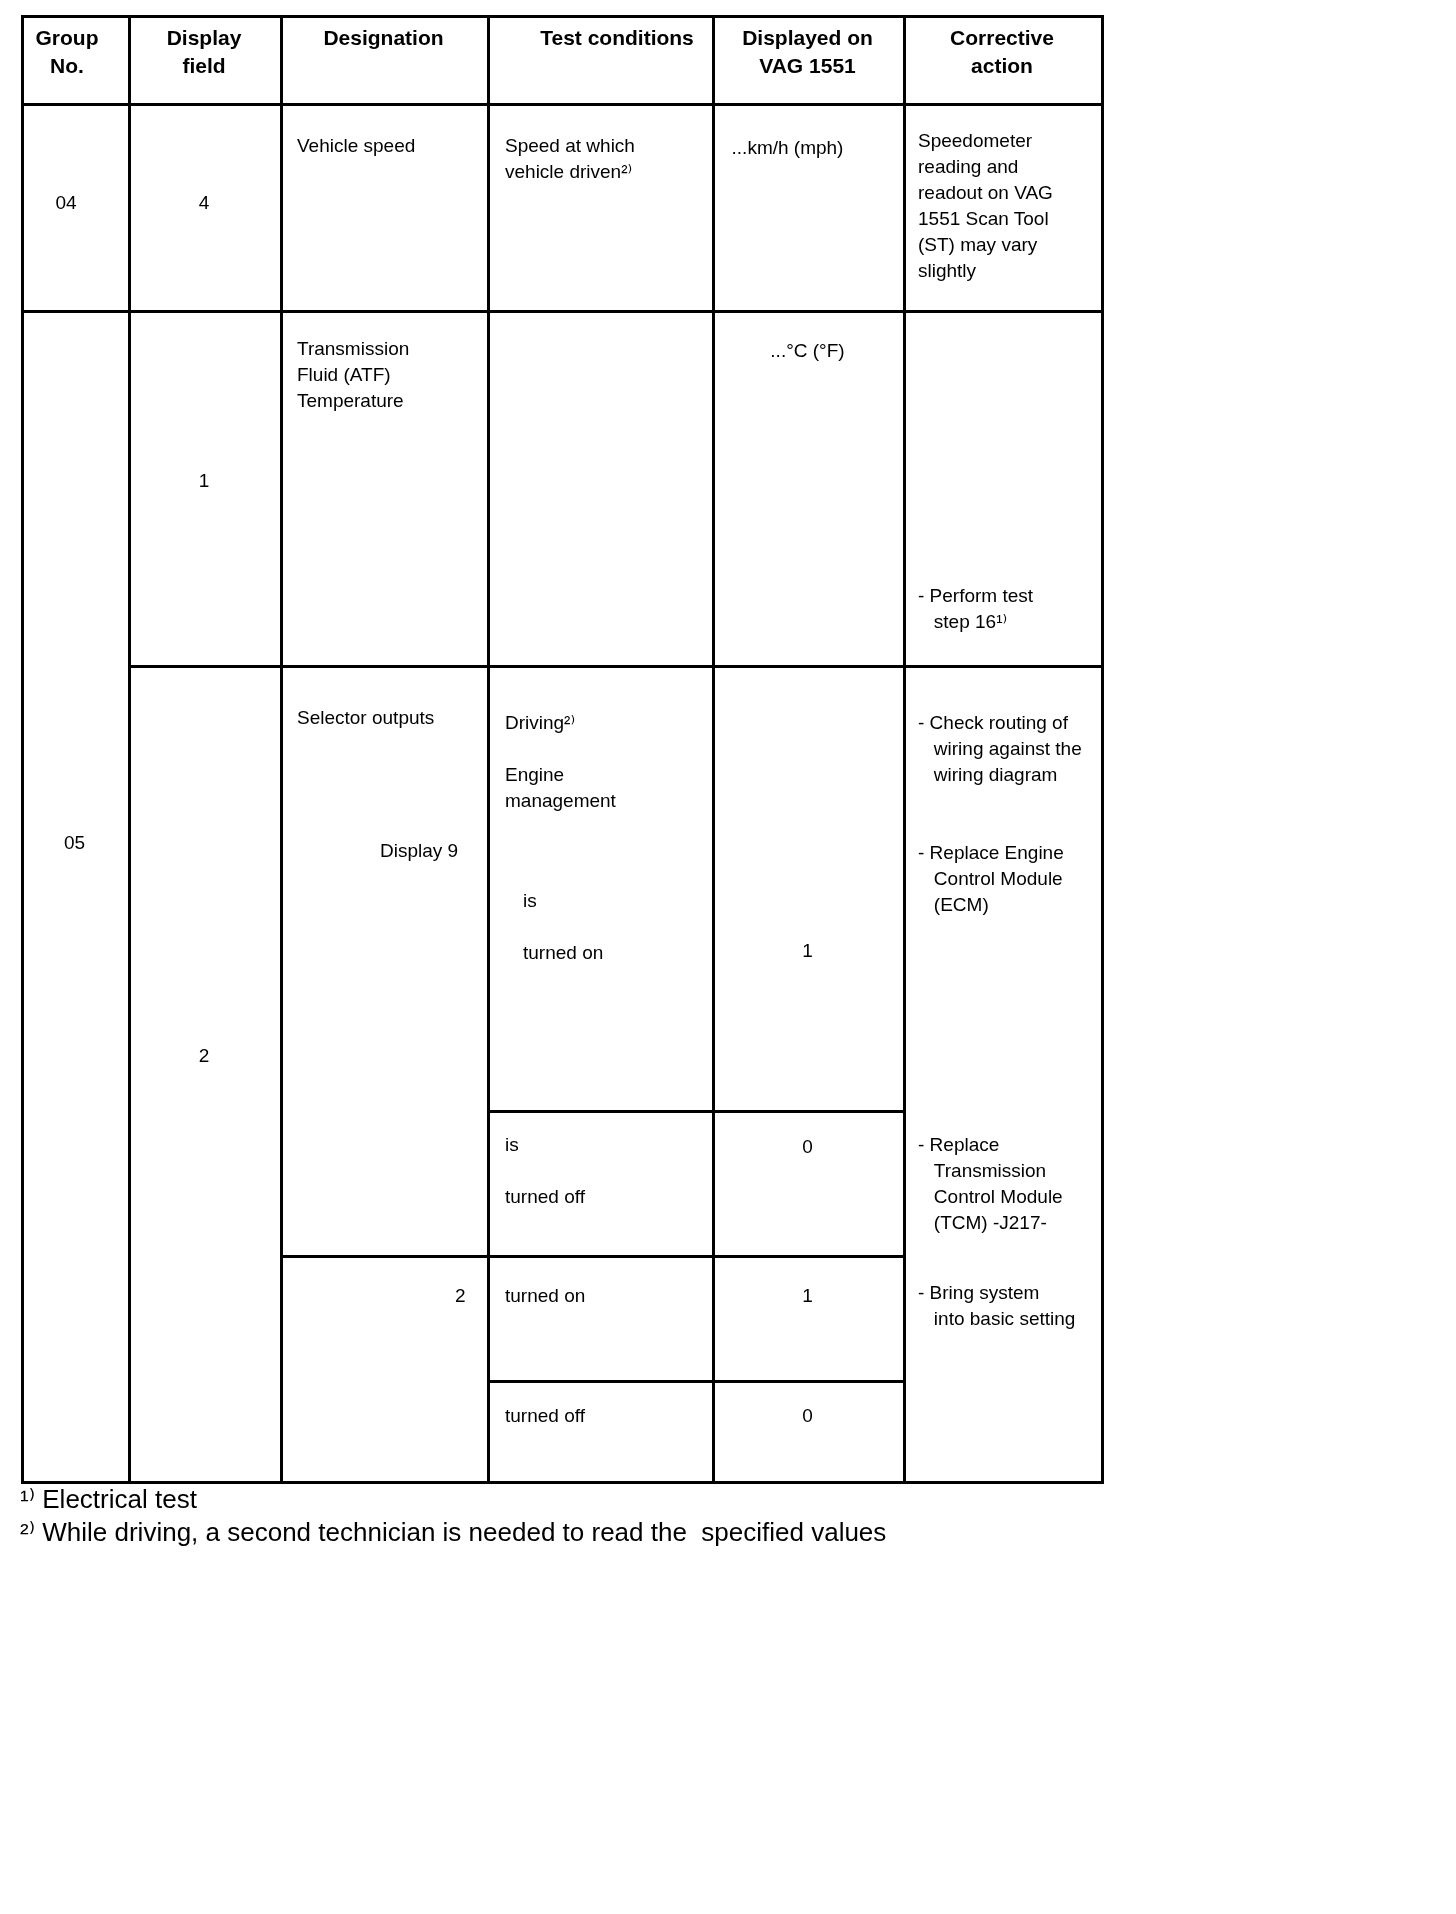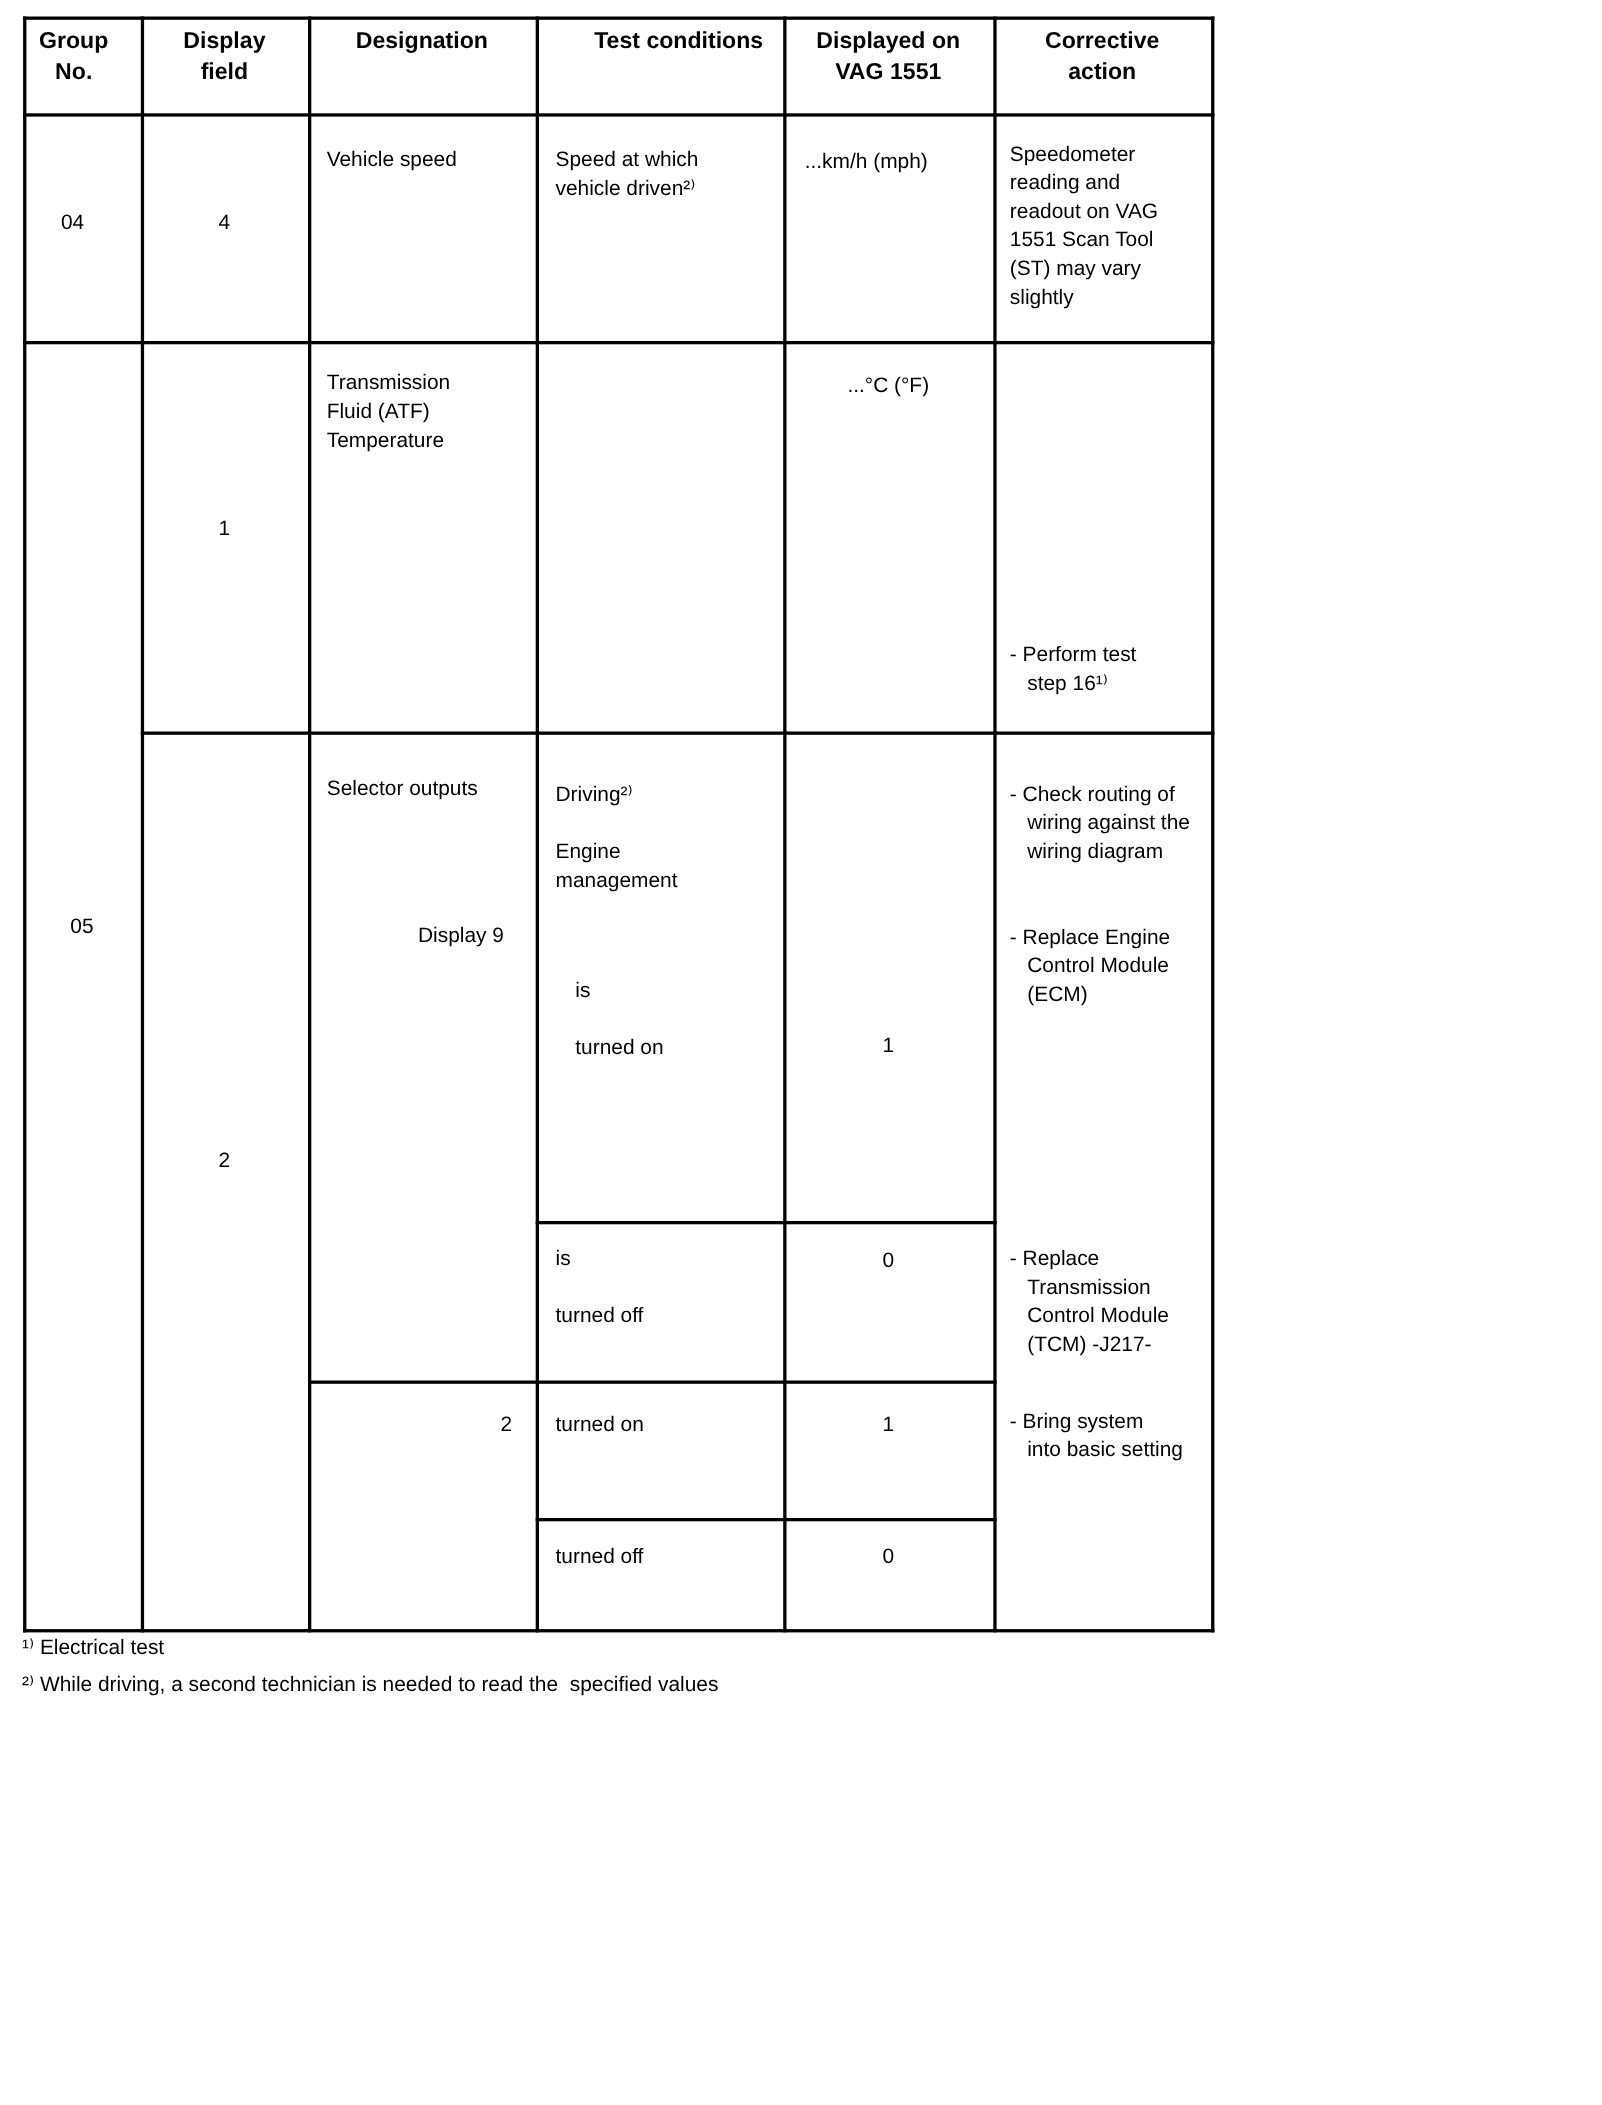--- a/index.html
+++ b/index.html
@@ -9,21 +9,21 @@
     height: 1914px;
     position: relative;
     font-family: "Liberation Sans", "DejaVu Sans", sans-serif;
     color: #000000;
   }
   .page { position: absolute; left: 0; top: 0; width: 1456px; height: 1914px; background: #fff; }
   .line { position: absolute; background: #000; }
   .txt  { position: absolute; white-space: pre-wrap; font-size: 19px; line-height: 26px; color: #000; }
   .hdr  { font-weight: bold; font-size: 21px; line-height: 28px; text-align: center; }
   .ctr  { text-align: center; }
-  .fn   { font-size: 19px; line-height: 26px; text-align: right; }
+  .fn   { font-size: 26px; line-height: 26px; text-align: right; }
 </style>
 </head>
 <body>
 
 <div class="page">
 
   <div class="line" style="left:21px; top:15px; width:1083px; height:3px;"></div>
   <div class="line" style="left:21px; top:103px; width:1083px; height:3px;"></div>
   <div class="line" style="left:21px; top:310px; width:1083px; height:3px;"></div>
   <div class="line" style="left:128px; top:665px; width:976px; height:3px;"></div>

